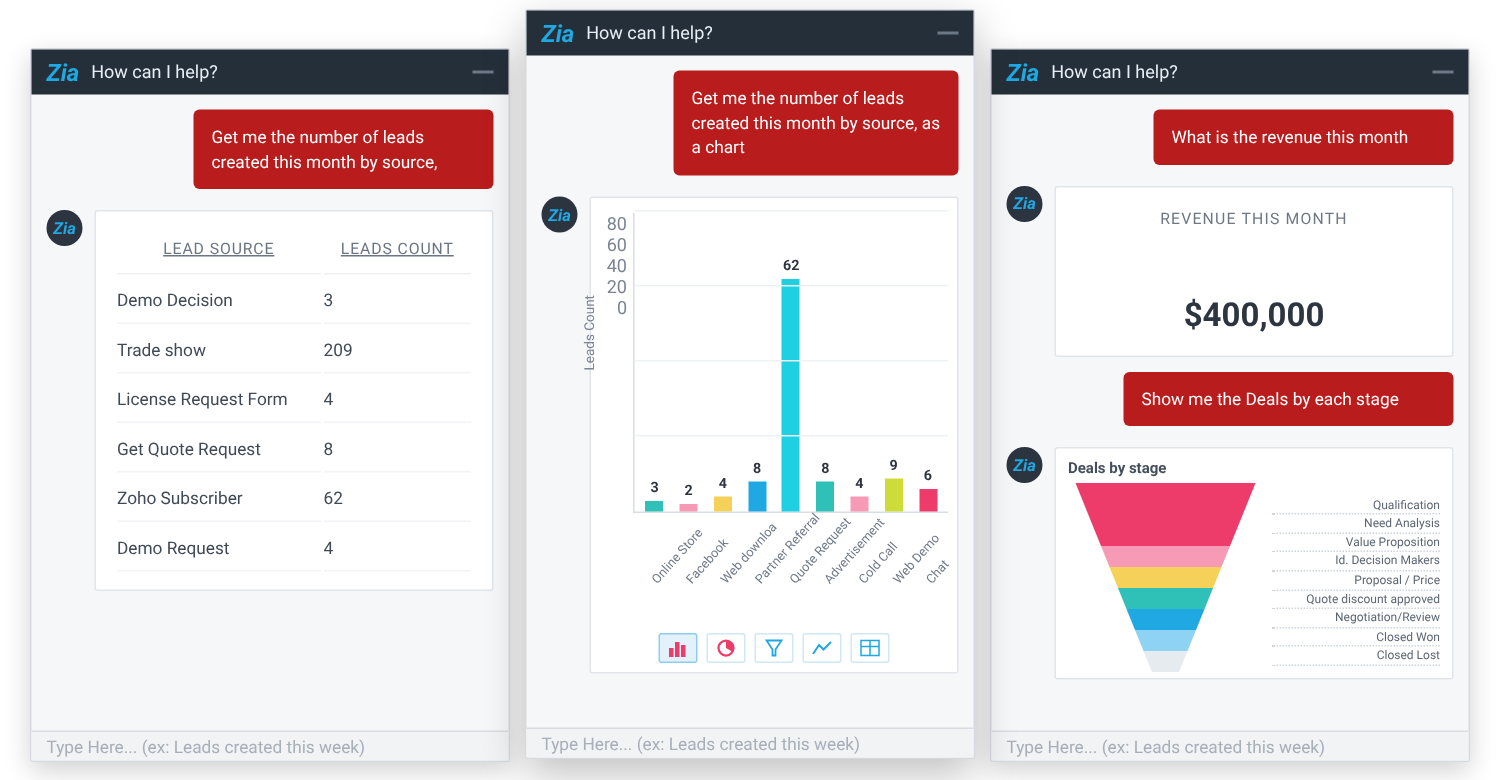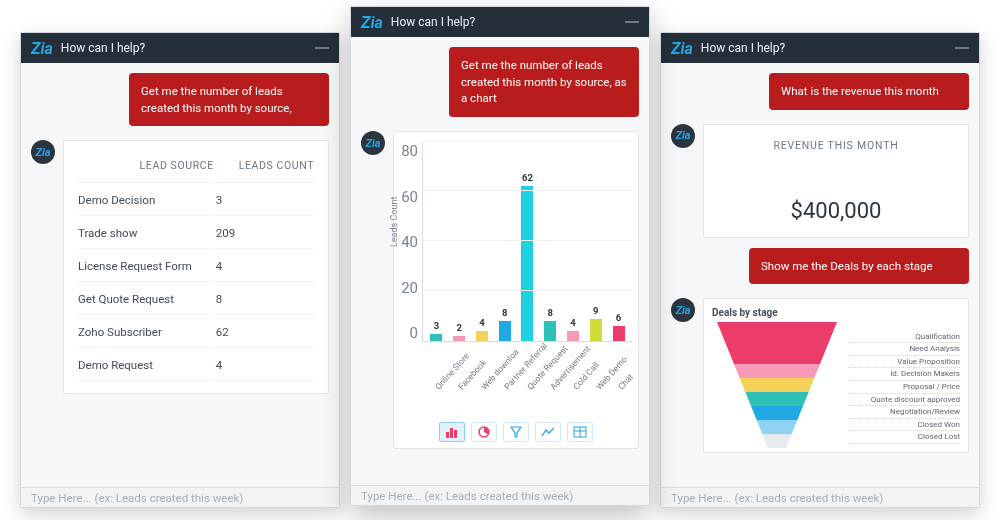--- a/index.html
+++ b/index.html
@@ -64,42 +64,42 @@
 .card {
   background: #fff;
   border: 1px solid #e1e5ea;
   border-radius: 2px;
   flex: 1;
   padding: 10px 12px;
 }
 
 .table { width: 100%; font-size: 11.5px; color: #404a57; }
 .table th {
-  text-align: right; font-weight: 400; color: #6b7583;
+  text-align: center; font-weight: 400; color: #6b7583;
   letter-spacing: 0.6px; font-size: 10.5px;
-  padding: 6px 0 10px 0; border-bottom: 1px solid #eef0f3;
+  padding: 6px 0 10px 0; border-bottom: 1px solid #eef0f3; text-decoration: underline;
 }
 .table td { padding: 8px 6px 8px 0; border-bottom: 1px solid #f1f3f6; vertical-align: top; }
 .table td:first-child { width: 58%; }
 
 .inputbar {
   height: 20px;
   border-top: 1px solid #d9dde3;
   display: flex; align-items: center;
   padding: 0 10px;
   color: #a7afb9; font-size: 11.5px;
   background: #f1f3f5;
 }
 
 
 .chart-card { padding: 10px 6px 6px 6px; }
 .chart-area { position: relative; height: 230px; display: flex; }
 .yaxis {
-  width: 22px; display: flex; flex-direction: column; justify-content: space-between;
-  font-size: 15px; color: #7a8492; text-align: right; padding-right: 4px;
+  width: 22px; display: flex; flex-direction: column; justify-content: flex-start;
+  font-size: 12px; color: #7a8492; text-align: right; padding-right: 4px;
   height: 200px;
 }
 .ylabel {
   position: absolute; left: -6px; top: 100px;
   transform: rotate(-90deg); transform-origin: left center;
   font-size: 9px; color: #7a8492; white-space: nowrap;
 }
 .plot { flex: 1; position: relative; height: 200px; border-left: 1px solid #d8dde3; border-bottom: 1px solid #d8dde3; }
 .grid { position: absolute; left:0; right:0; border-top: 1px solid #eef1f4; }
 .bars { position: absolute; left:0; right:0; bottom:0; height:200px; display:flex; align-items:flex-end; justify-content: space-around; padding: 0 2px; }
@@ -119,21 +119,21 @@
   border-radius: 2px;
   display: flex; align-items: center; justify-content: center;
   font-size: 12px; cursor: pointer;
   background: #fff;
 }
 .tool.active { background: #e2f1fb; border-color: #8fcdf0; }
 
 
 .kpi-card { text-align: center; padding: 14px 10px; }
 .kpi-label { font-size: 10.5px; letter-spacing: 0.8px; color: #6e7884; margin-bottom: 6px; }
-.kpi-value { font-size: 22px; font-weight: 400; color: #2c3540; margin-top: 46px; }
+.kpi-value { font-size: 22px; font-weight: 700; color: #2c3540; margin-top: 46px; }
 
 
 .funnel-card { padding: 8px 8px 0 8px; }
 .funnel-title { font-size: 10px; font-weight: 700; color: #454f5c; margin-bottom: 4px; }
 .funnel-wrap { display: flex; gap: 6px; }
 .funnel-svg { width: 130px; height: 130px; }
 .funnel-labels { flex:1; display:flex; flex-direction:column; justify-content: center; padding: 2px 0; }
 .funnel-label { font-size: 8px; color: #5c6673; text-align: right; border-bottom: 1px dotted #cfd5dc; line-height: 1.2; padding: 1px 0; }
 </style>
 </head>

